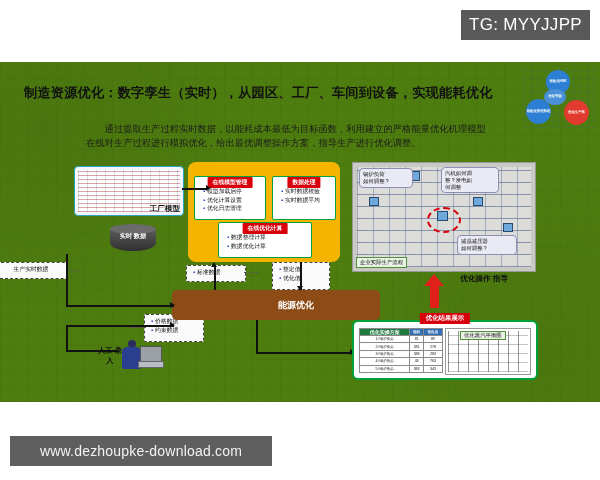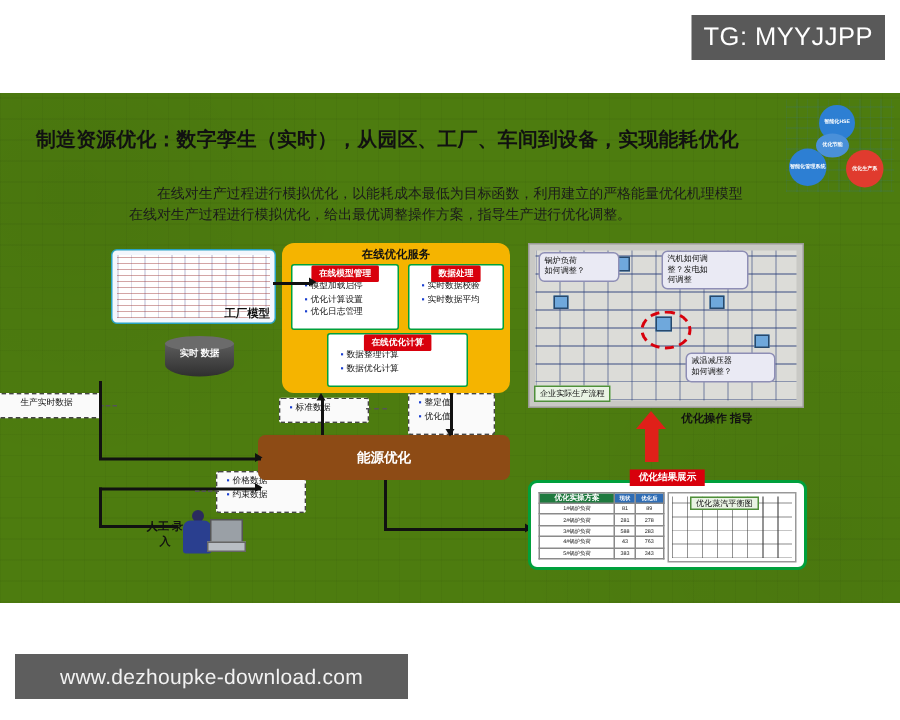--- a/index.html
+++ b/index.html
@@ -92,21 +92,21 @@
   .dash .one{font-size:5.8px;color:#111;text-align:center;line-height:13px;}
 
   #d-prod{left:-6px;top:100px;width:72px;height:15px;}
   #d-std{left:186px;top:103px;width:58px;height:15px;}
   #d-set{left:272px;top:100px;width:56px;height:26px;}
   #d-price{left:144px;top:152px;width:58px;height:26px;}
 
   
   #energy{position:absolute;left:172px;top:128px;width:168px;height:30px;
      background:#8d4b15;border-radius:5px;color:#fff;font-size:9px;font-weight:bold;
-     display:flex;align-items:center;justify-content:center;}
+     display:flex;align-items:center;justify-content:center;padding-left:40px;}
 
   
   #operator{position:absolute;left:98px;top:176px;width:70px;height:36px;}
   #operator .head{position:absolute;left:30px;top:2px;width:8px;height:8px;border-radius:50%;background:#2b2b5e;}
   #operator .torso{position:absolute;left:24px;top:9px;width:19px;height:22px;background:#2a3f8f;border-radius:5px 5px 2px 2px;}
   #operator .mon{position:absolute;left:42px;top:8px;width:20px;height:14px;background:#9aa0a6;border:1px solid #555;}
   #operator .kb{position:absolute;left:40px;top:23px;width:24px;height:5px;background:#b9bec4;border:1px solid #666;}
   #operator .cap{position:absolute;left:-2px;top:8px;width:28px;font-size:7.4px;
      font-weight:bold;color:#111;line-height:1.3;text-align:center;}
 
@@ -127,21 +127,21 @@
   #proc .pcap{position:absolute;left:3px;bottom:3px;background:#e9f3e4;
      border:1px solid #4f8f3a;font-size:5.4px;color:#111;padding:1px 3px;}
 
   
   #up-arrow{position:absolute;left:424px;top:112px;width:20px;height:34px;}
   #up-arrow .stem{position:absolute;left:6px;top:10px;width:9px;height:24px;background:#e02019;}
   #up-arrow .head{position:absolute;left:0;top:0;width:0;height:0;
      border-left:10px solid transparent;border-right:10px solid transparent;
      border-bottom:12px solid #e02019;}
   #op-guide{position:absolute;left:448px;top:112px;width:60px;
-     font-size:7.6px;font-weight:bold;color:#111;line-height:1.4;text-align:center;}
+     font-size:7.6px;font-weight:bold;color:#111;line-height:1.4;text-align:right;}
 
   
   #results{position:absolute;left:352px;top:158px;width:182px;height:56px;
      background:#ffffff;border:2px solid #00a03c;border-radius:6px;}
   #results .hd{position:absolute;left:50%;transform:translateX(-50%);top:-9px;
      background:#d8000c;color:#fff;font-size:6.4px;font-weight:bold;padding:1px 6px;white-space:nowrap;}
   #tbl{position:absolute;left:5px;top:6px;width:84px;height:45px;border-collapse:collapse;}
   #tbl th,#tbl td{border:.5px solid #8a8a8a;font-size:3.6px;padding:0;line-height:6px;
      text-align:center;color:#111;background:#fff;}
   #tbl th{background:#2f6db5;color:#fff;}
@@ -179,21 +179,21 @@
     <div class="bg"></div>
     <div class="c c1">智能化HSE</div>
     <div class="c c2">优化节能</div>
     <div class="c c3">智能化管理系统</div>
     <div class="c c4">优化生产系</div>
   </div>
 
   <div id="slide-title">制造资源优化：数字孪生（实时），从园区、工厂、车间到设备，实现能耗优化</div>
 
   <div id="slide-sub">
-    <span class="ind">在线对生产过程进行模拟优化，以能耗成本最低为目标函数，利用建立的严格能量优化机理模型</span>
+    <span class="ind">通过提取生产过程实时数据，以能耗成本最低为目标函数，利用建立的严格能量优化机理模型</span>
     <span>在线对生产过程进行模拟优化，给出最优调整操作方案，指导生产进行优化调整。</span>
   </div>
 
   <div id="diagram">
 
     <div id="factory-model">
       <div class="sheet"></div>
       <div class="cap">工厂模型</div>
     </div>
 
@@ -201,21 +201,20 @@
 采集</div>
 
     <div id="rt-db">
       <div class="body"></div>
       <div class="top"></div>
       <div class="t">实时
 数据</div>
     </div>
 
     <div id="svc">
-      <div class="title">在线优化服务</div>
 
       <div class="grn" id="blk-model">
         <div class="hd">在线模型管理</div>
         <ul>
           <li>模型加载启停</li>
           <li>优化计算设置</li>
           <li>优化日志管理</li>
         </ul>
       </div>
 

